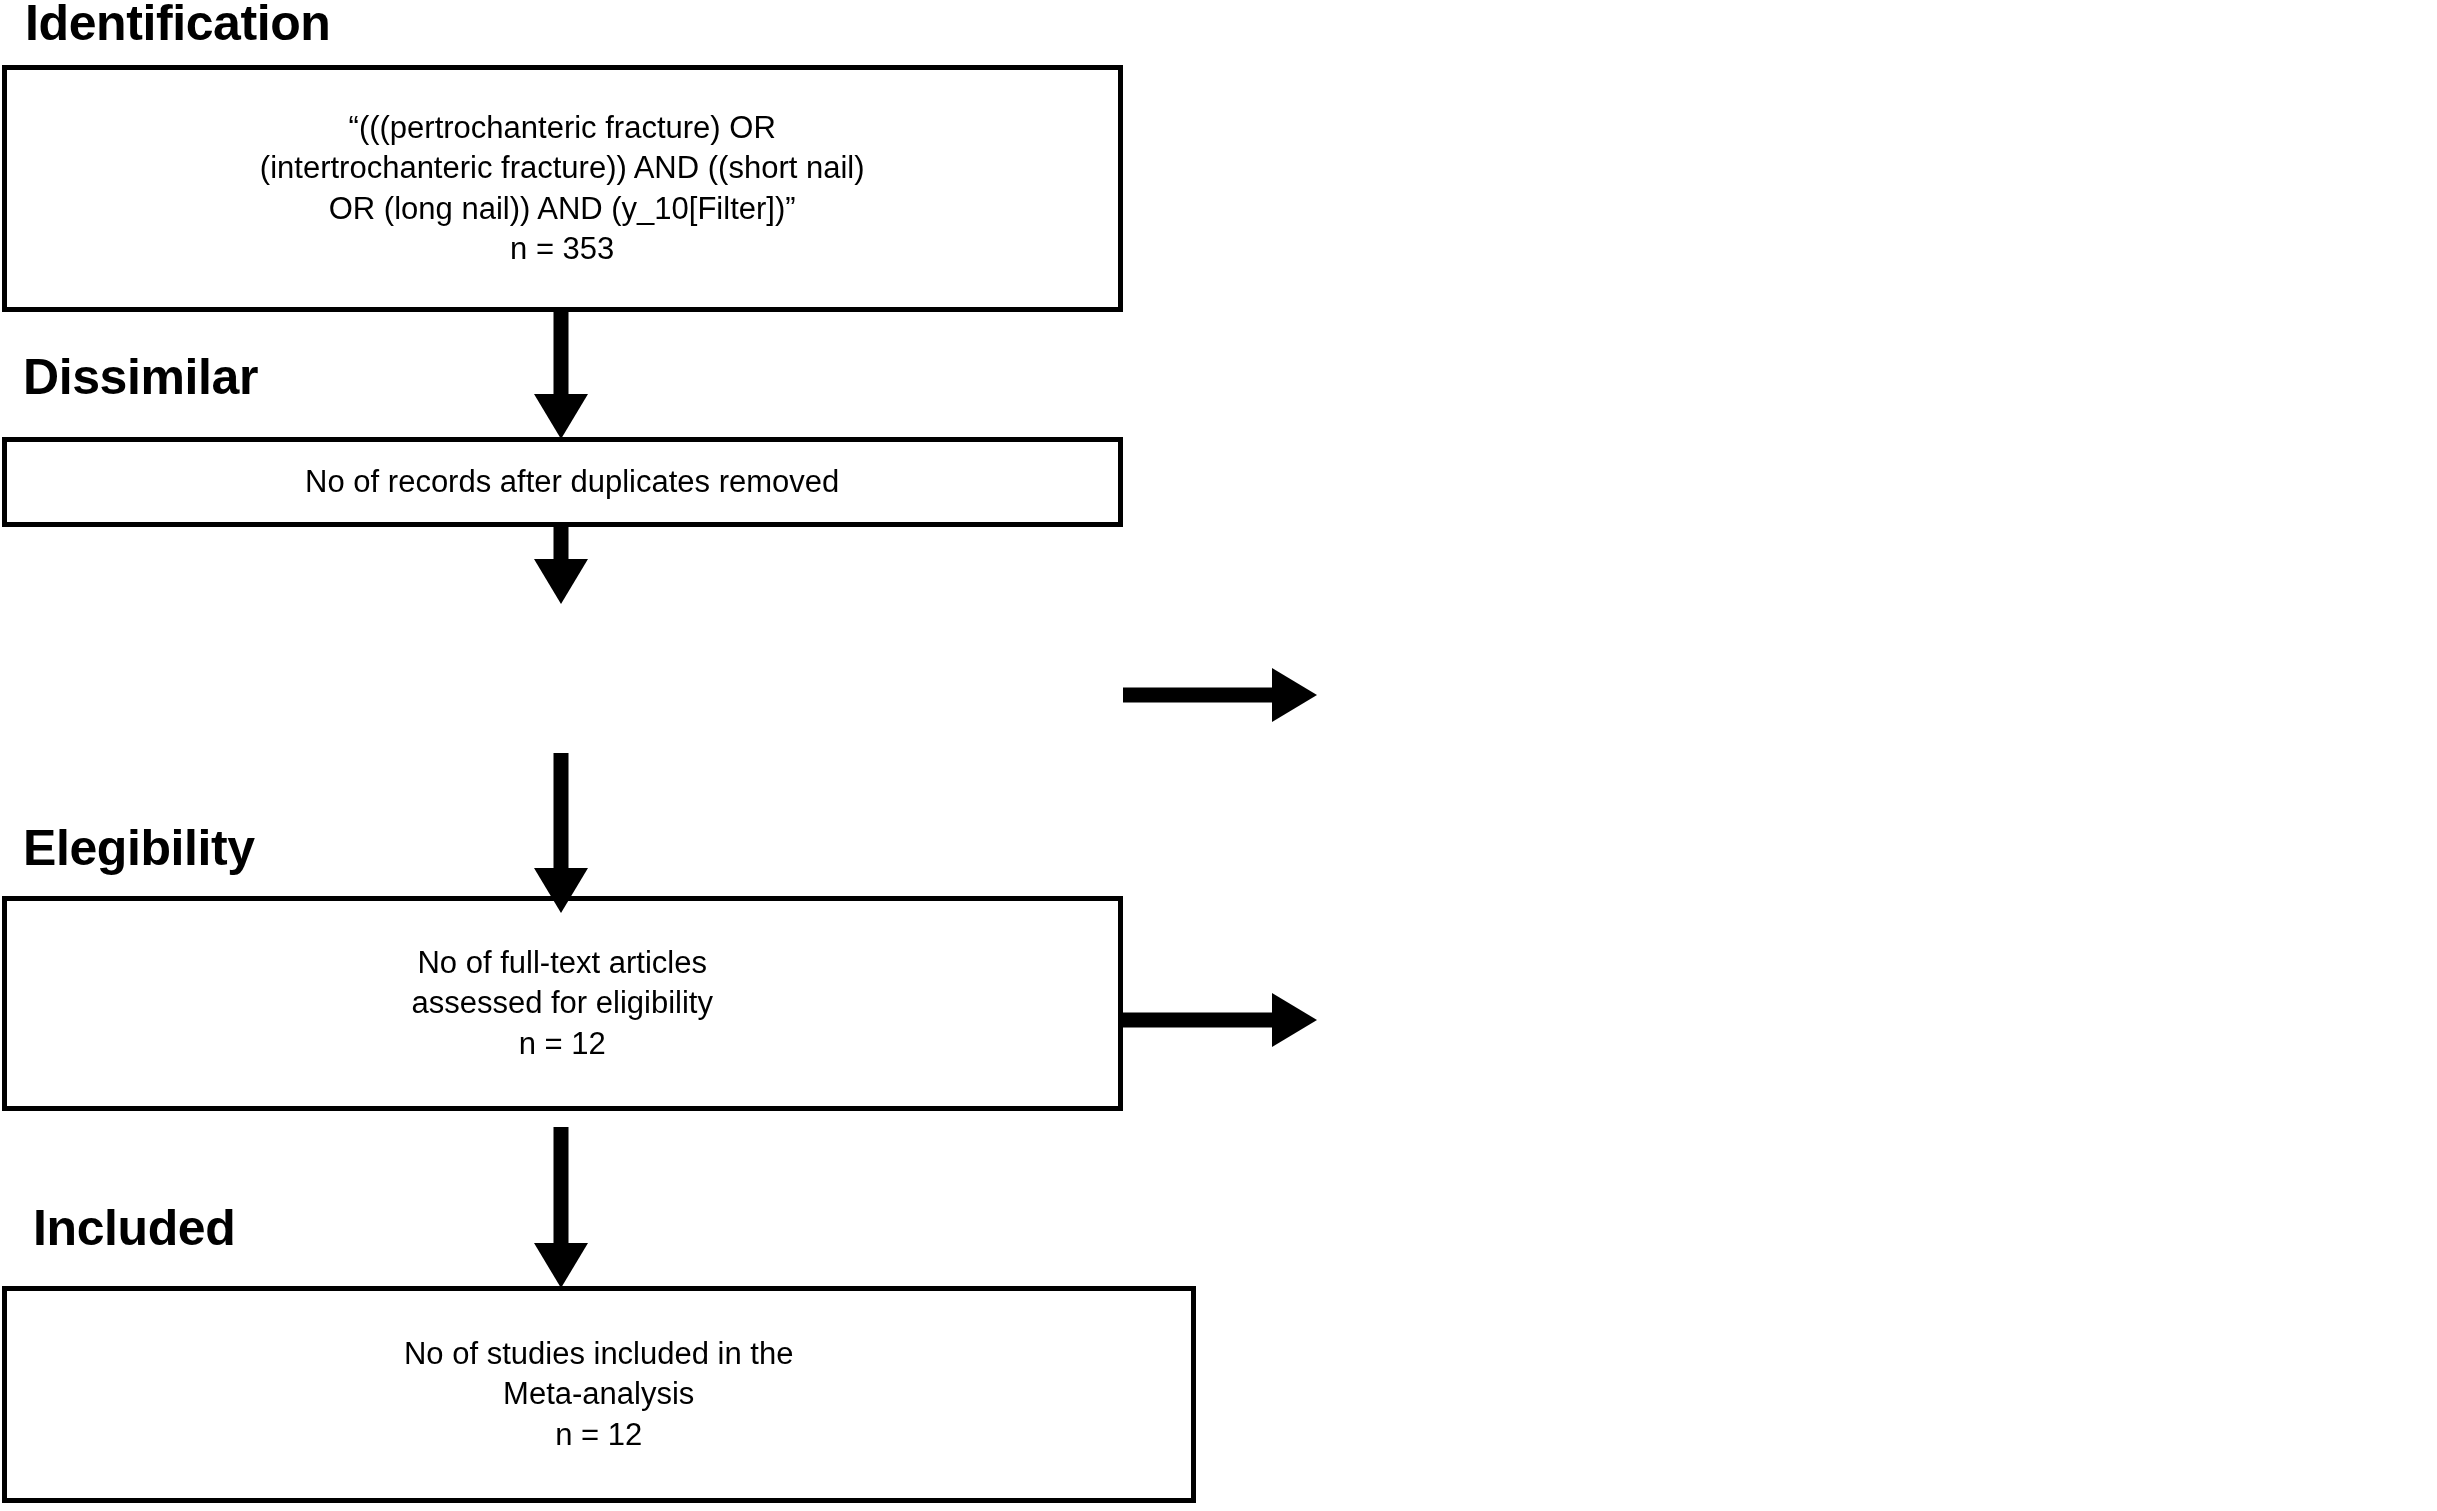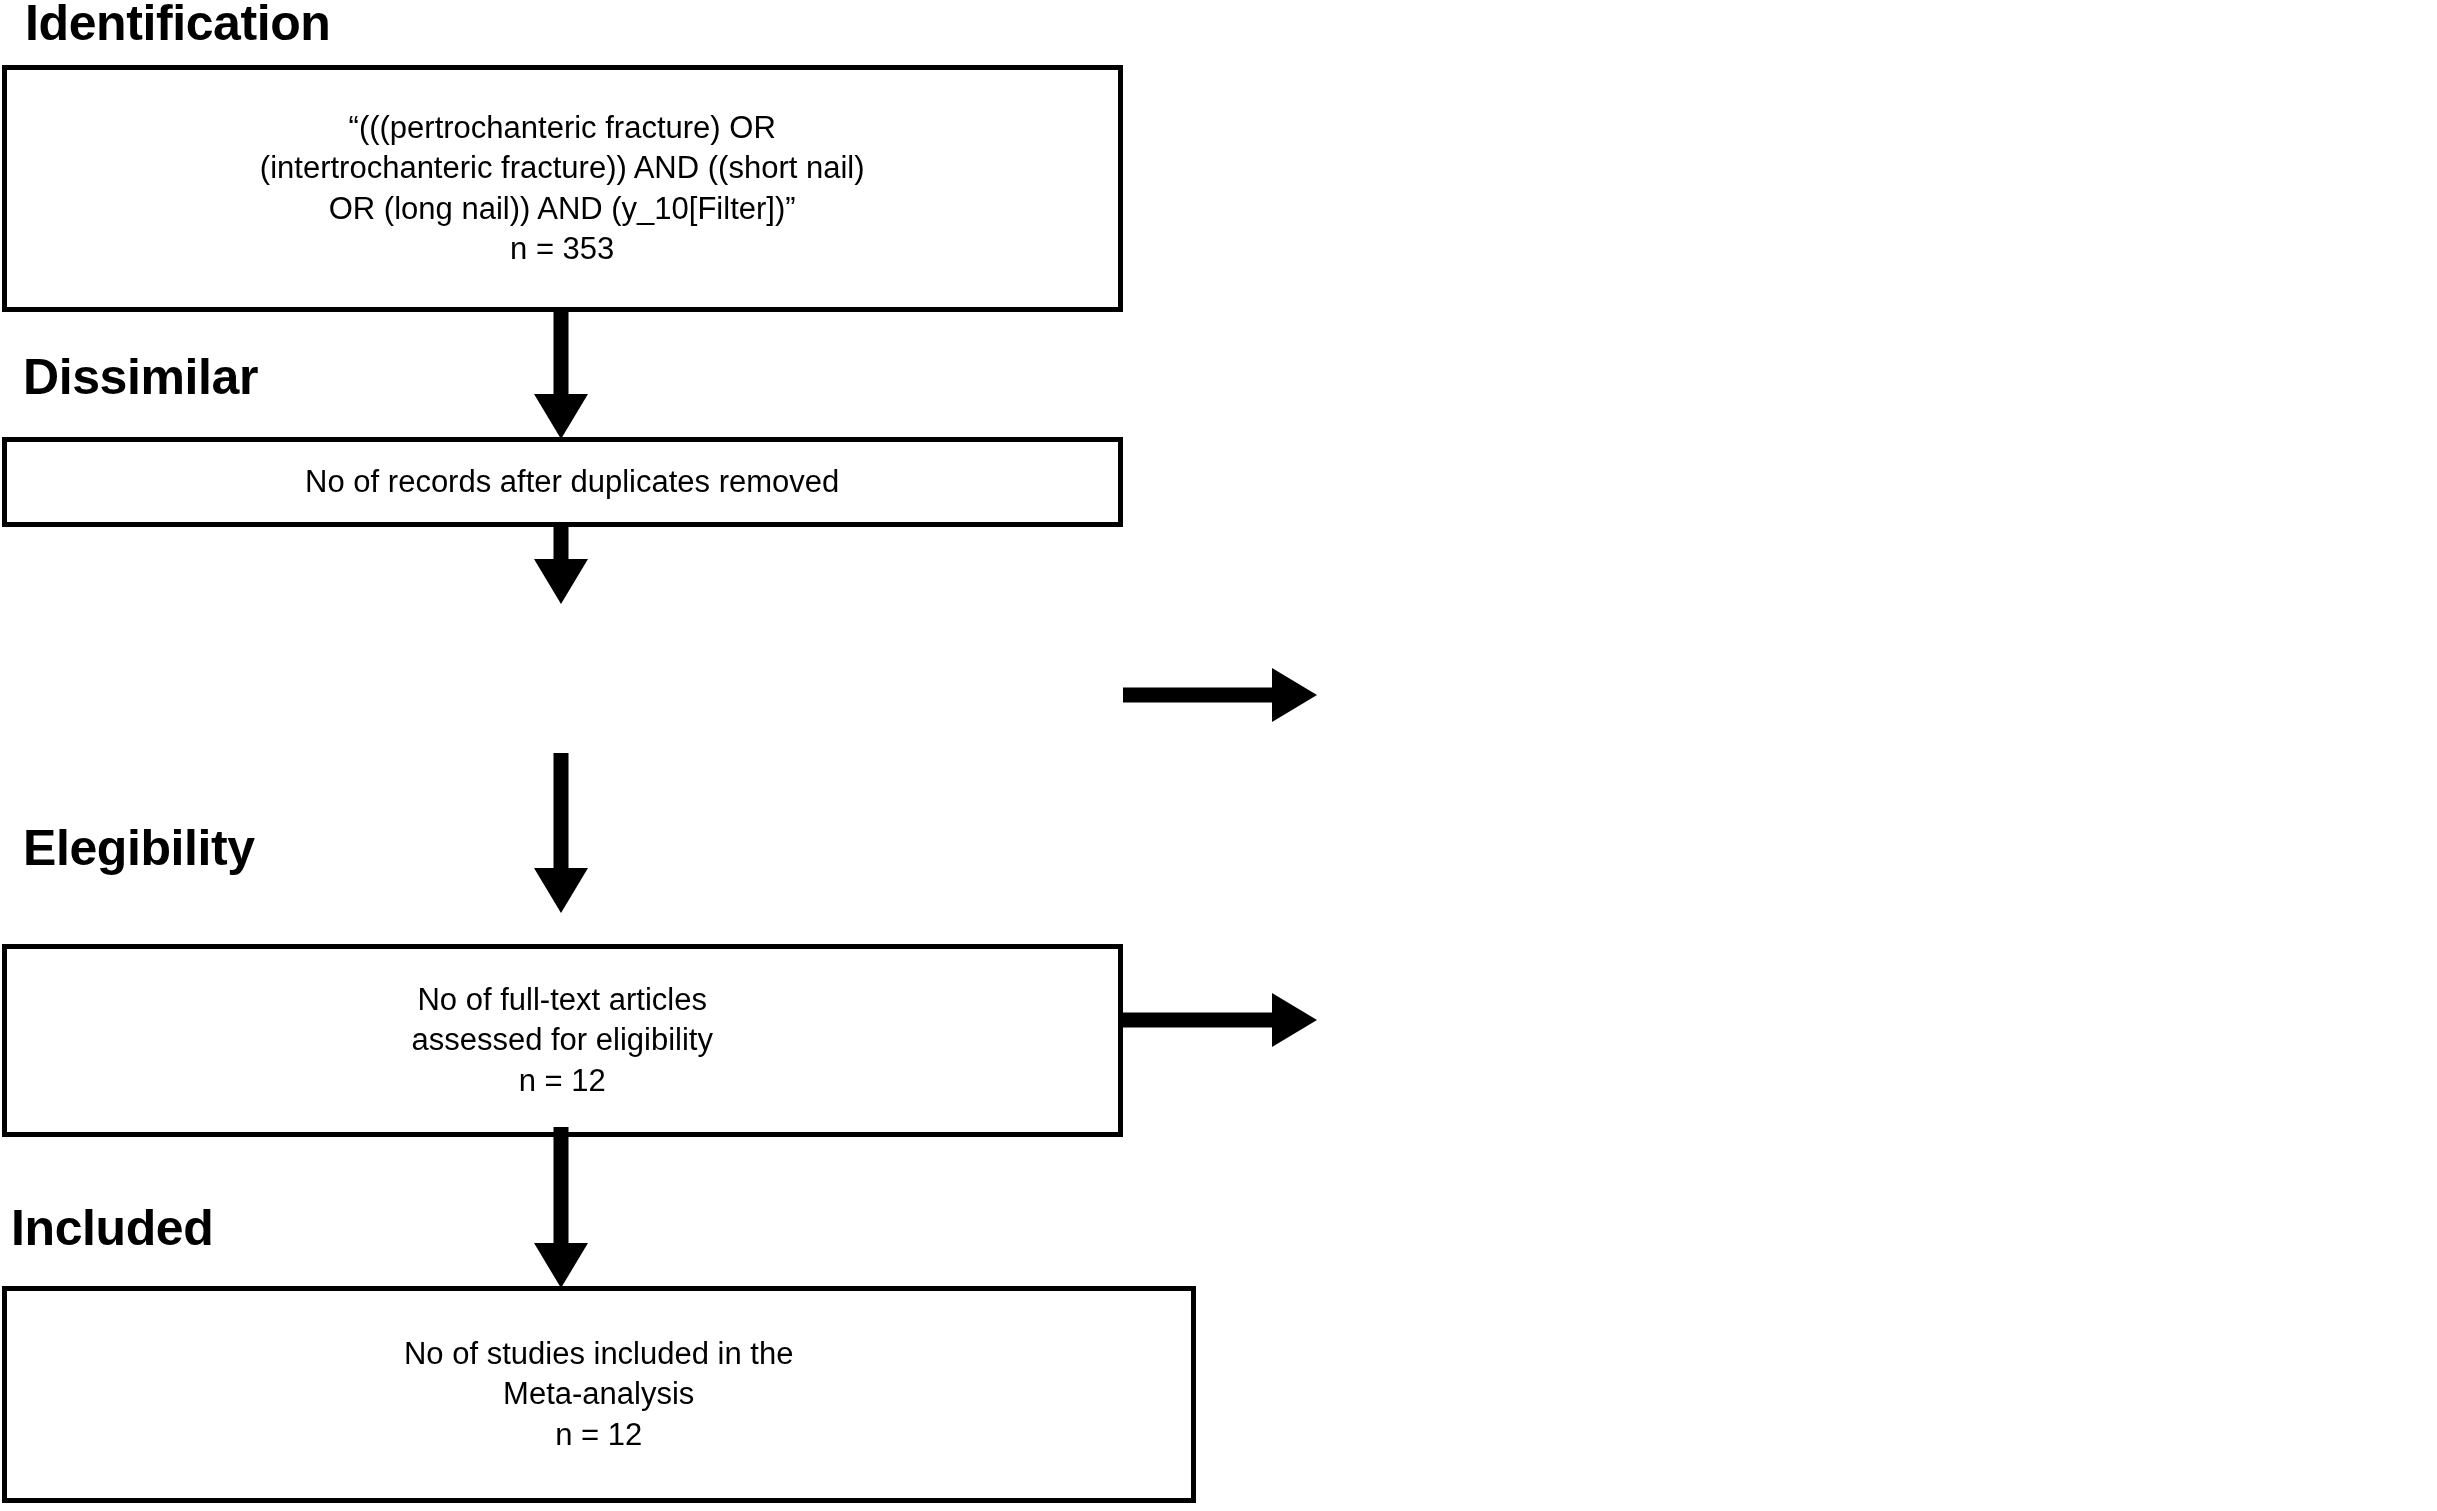--- a/index.html
+++ b/index.html
@@ -99,35 +99,35 @@
 <body>
 
 <div id="canvas">
 
   <div class="stage-label" style="left:25px; top:-1.7px;">Identification</div>
 
   <div class="stage-label" style="left:23px; top:352px;">Dissimilar</div>
 
   <div class="stage-label" style="left:23px; top:823px;">Elegibility</div>
 
-  <div class="stage-label" style="left:11px; top:1203px;">Included</div>
+  <div class="stage-label" style="left:33px; top:1203px;">Included</div>
 
   <div class="flow-box" style="left:1.7px; top:65px; width:1121px; height:247px;">
     <div class="box-text">“(((pertrochanteric fracture) OR
 (intertrochanteric fracture)) AND ((short nail)
 OR (long nail)) AND (y_10[Filter])”
 n = 353</div>
   </div>
 
   <div class="flow-box" style="left:1.7px; top:437px; width:1121px; height:90px;padding-left:20px;">
     <div class="box-text">No of records after duplicates removed</div>
   </div>
 
 
-  <div class="flow-box" style="left:1.7px; top:944px; width:1121px; height:193px;">
+  <div class="flow-box" style="left:1.7px; top:896px; width:1121px; height:215px;">
     <div class="box-text">No of full-text articles
 assessed for eligibility
 n = 12</div>
   </div>
 
   <div class="flow-box" style="left:1.7px; top:1286px; width:1194px; height:217px;">
     <div class="box-text">No of studies included in the
 Meta-analysis
 n = 12</div>
   </div>

